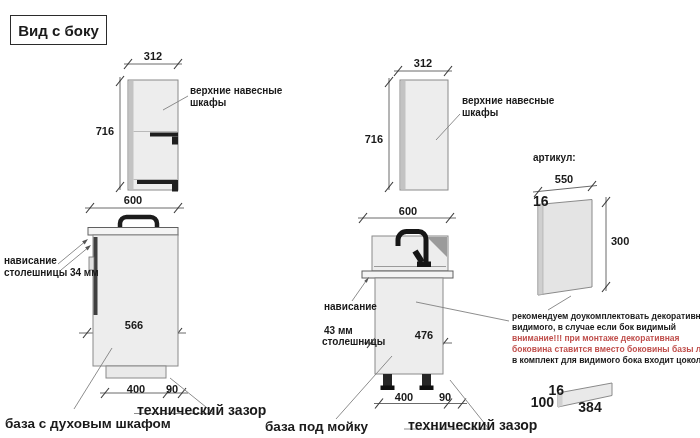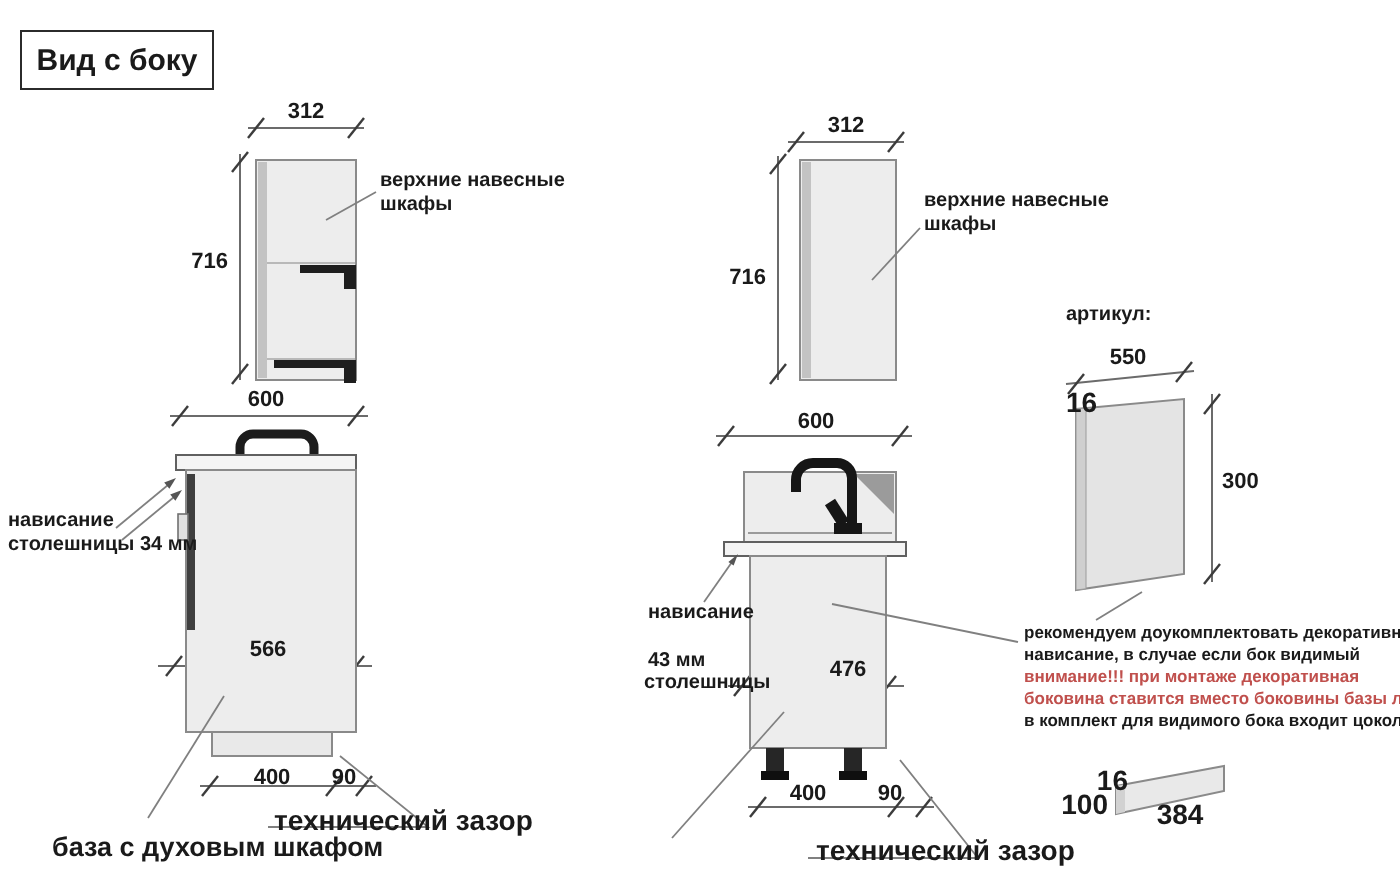--- a/index.html
+++ b/index.html
@@ -159,42 +159,43 @@
   <span class="t f11 r" style="left:114px;top:125px;">716</span>
   <span class="t f11 c" style="left:133px;top:194px;">600</span>
   <span class="t f10" style="left:190px;top:85px;">верхние навесные</span>
   <span class="t f10" style="left:190px;top:97px;">шкафы</span>
   <span class="t f10" style="left:4px;top:255px;">нависание</span>
   <span class="t f10" style="left:4px;top:267px;">столешницы 34 мм</span>
   <span class="t f11 c" style="left:134px;top:319px;">566</span>
   <span class="t f11 c" style="left:136px;top:383px;">400</span>
   <span class="t f11 c" style="left:172px;top:383px;">90</span>
   <span class="t f95" style="left:137px;top:403px;">технический зазор</span>
-  <span class="t f13" style="left:5px;top:417px;margin-left:21px;">база с духовым шкафом</span>
+  <span class="t f13" style="left:5px;top:417px;">база с духовым шкафом</span>
 
   <span class="t f11 c" style="left:423px;top:57px;">312</span>
   <span class="t f11 r" style="left:383px;top:133px;">716</span>
   <span class="t f11 c" style="left:408px;top:205px;">600</span>
   <span class="t f10" style="left:462px;top:95px;">верхние навесные</span>
   <span class="t f10" style="left:462px;top:107px;">шкафы</span>
   <span class="t f10" style="left:324px;top:301px;">нависание</span>
   <span class="t f10" style="left:322px;top:313px;margin-top:23px;">столешницы</span>
   <span class="t f10" style="left:324px;top:325px;">43 мм</span>
   <span class="t f11 c" style="left:424px;top:329px;">476</span>
   <span class="t f11 c" style="left:404px;top:391px;">400</span>
   <span class="t f11 c" style="left:445px;top:391px;">90</span>
   <span class="t f95" style="left:408px;top:418px;">технический зазор</span>
+  <span class="t f13" style="left:265px;top:420px;">база под мойку</span>
 
   <span class="t f10" style="left:533px;top:152px;">артикул:</span>
   <span class="t f11 c" style="left:564px;top:173px;">550</span>
   <span class="t f95" style="left:533px;top:194px;">16</span>
   <span class="t f11" style="left:611px;top:235px;">300</span>
 
   <span class="t f85" style="left:512px;top:312px;">рекомендуем доукомплектовать декоративной</span>
-  <span class="t f85" style="left:512px;top:323px;">нависание, в случае если бок видимый</span>
+  <span class="t f85" style="left:512px;top:323px;">видимого, в случае если бок видимый</span>
   <span class="t f85 red" style="left:512px;top:334px;">внимание!!! при монтаже декоративная</span>
   <span class="t f85 red" style="left:512px;top:345px;">боковина ставится вместо боковины базы лдсп</span>
   <span class="t f85" style="left:512px;top:356px;">в комплект для видимого бока входит цоколь:</span>
 
   <span class="t f95 r" style="left:564px;top:383px;">16</span>
   <span class="t f95 r" style="left:554px;top:395px;">100</span>
   <span class="t f95 c" style="left:590px;top:388px;margin-top:12px;">384</span>
 
 </div>
 

